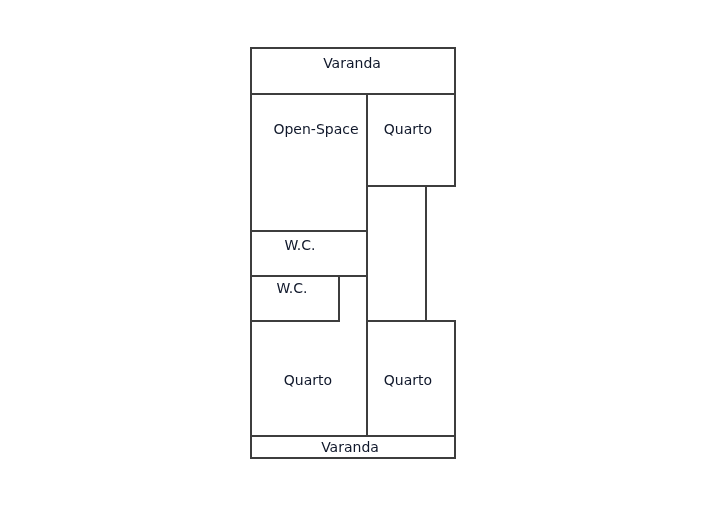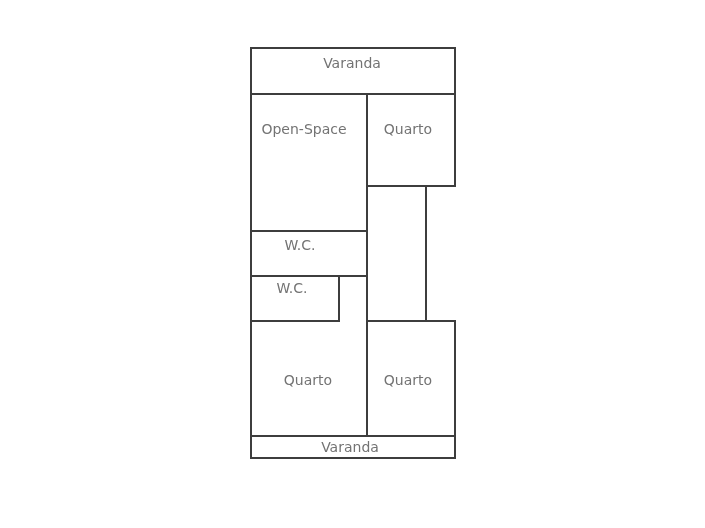--- a/index.html
+++ b/index.html
@@ -26,21 +26,21 @@
     position: absolute;
     background: #3d3d3d;
   }
   .wall.h { height: 2px; }
   .wall.v { width: 2px; }
   .room-label {
     position: absolute;
     transform: translate(-50%, -50%);
     font-size: 14px;
     line-height: 1.2;
-    color: #737373;
+    color: #0f172a;
     white-space: nowrap;
   }
 </style>
 </head>
 <body>
 
 <div class="canvas">
   <div class="plan">
 
     <div class="wall h" style="left:250px; top:47px;  width:206px;"></div>
@@ -62,21 +62,21 @@
     <div class="wall h" style="left:250px; top:275px; width:118px;"></div>
 
     <div class="wall v" style="left:338px; top:275px; height:47px;"></div>
     <div class="wall h" style="left:250px; top:320px; width:90px;"></div>
 
     <div class="wall h" style="left:366px; top:320px; width:90px;"></div>
 
     <div class="wall h" style="left:250px; top:435px; width:206px;"></div>
 
     <div class="room-label" style="left:352px; top:63px;">Varanda</div>
-    <div class="room-label" style="left:304px; top:129px;">Open-Space</div>
+    <div class="room-label" style="left:316px; top:129px;">Open-Space</div>
     <div class="room-label" style="left:408px; top:129px;">Quarto</div>
     <div class="room-label" style="left:300px; top:245px;">W.C.</div>
     <div class="room-label" style="left:292px; top:288px;">W.C.</div>
     <div class="room-label" style="left:308px; top:380px;">Quarto</div>
     <div class="room-label" style="left:408px; top:380px;">Quarto</div>
     <div class="room-label" style="left:350px; top:447px;">Varanda</div>
 
   </div>
 </div>
 

